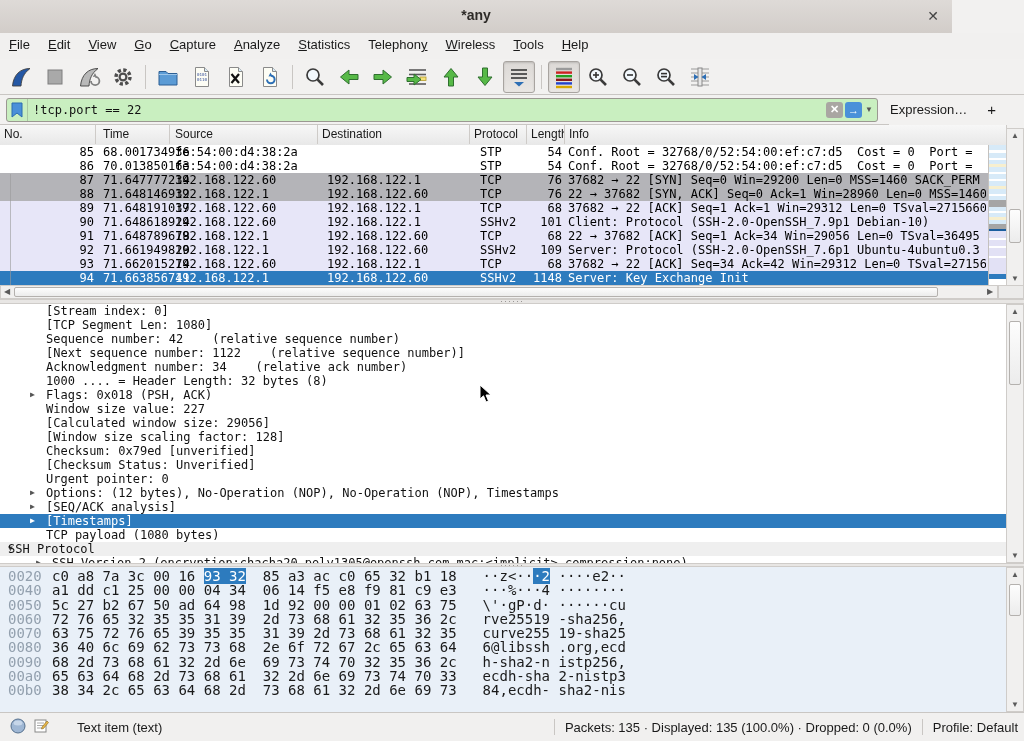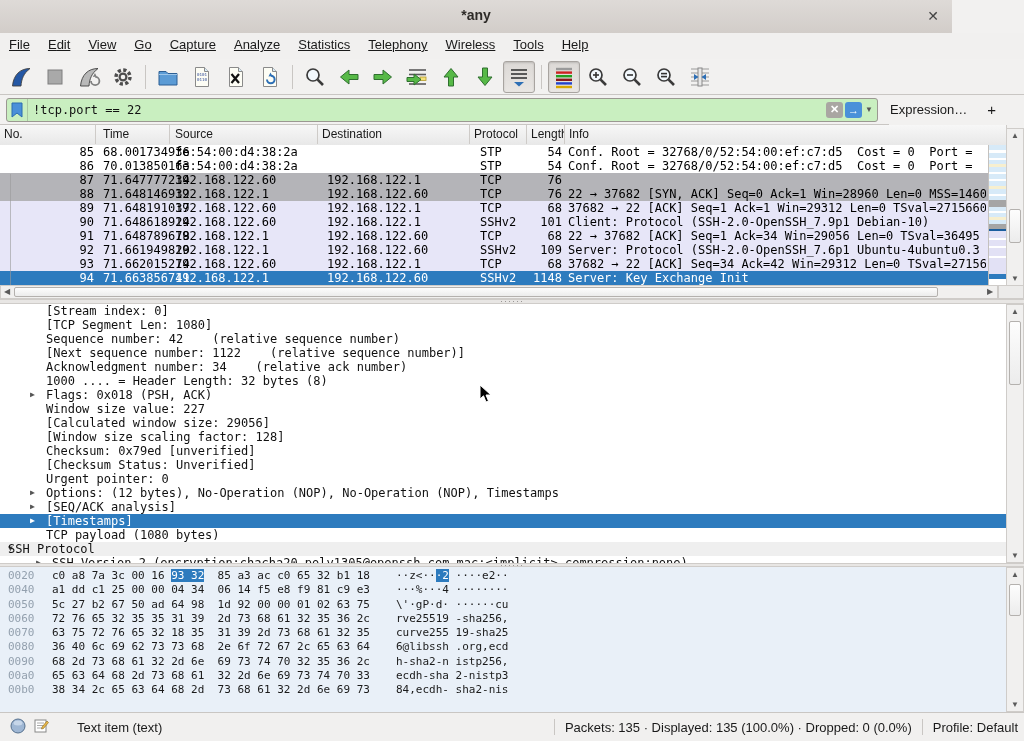--- a/index.html
+++ b/index.html
@@ -6,21 +6,21 @@
   #win{position:relative;width:1024px;height:741px;background:#f2f1f0;overflow:hidden;
        font-family:"Liberation Sans",sans-serif;outline:1px solid #6f6a66;}
   
   #titlebar{position:absolute;left:0;top:0;width:952px;height:33px;
     background:linear-gradient(#dedad7,#d2cdc9);border-bottom:1px solid #b3aeaa;}
   #title{position:absolute;left:0;right:0;top:7px;text-align:center;font-size:14px;font-weight:bold;color:#2e2b28;}
   #close-btn{position:absolute;right:10px;top:7px;width:18px;height:18px;text-align:center;
     font-size:14px;color:#444;line-height:18px;cursor:default;}
   
   #menubar{position:absolute;left:0;top:33px;width:1024px;height:26px;background:#f1f0ef;border-bottom:1px solid #d5d2cf;}
-  .menu-item{display:inline-block;padding:4px 9px 0 9px;font-size:13px;color:#1a1a1a;height:22px;text-decoration:underline;}
+  .menu-item{display:inline-block;padding:4px 9px 0 9px;font-size:13px;color:#1a1a1a;height:22px;}
   .menu-item u{text-decoration:underline;}
   
   #toolbar{position:absolute;left:0;top:59px;width:1024px;height:36px;background:#f2f1f0;
     border-bottom:1px solid #c9c6c3;display:flex;align-items:center;padding-left:4px;box-sizing:border-box;}
   .tbtn{width:30px;height:30px;margin:0 1px;display:flex;align-items:center;justify-content:center;border:1px solid transparent;border-radius:3px;}
   .tbtn.pressed{border:1px solid #a8a4a0;background:linear-gradient(#dcd9d6,#e9e6e3);box-shadow:inset 0 1px 2px rgba(0,0,0,.15);}
   .tsep{width:1px;height:24px;background:#c9c6c3;margin:0 5px;}
   .tbtn svg{display:block;}
   
   #filterbar{position:absolute;left:0;top:95px;width:889px;height:30px;background:#f2f1f0;
@@ -79,21 +79,21 @@
   .dline{position:relative;height:14px;line-height:14px;white-space:pre;overflow:hidden;}
   .dline .dtext{position:absolute;top:0;}
   .dline .dexp{position:absolute;top:0;font-size:8px;color:#555;}
   .dline.ind0 .dtext{left:8px;} .dline.ind0 .dexp{left:8px;}
   .dline.ind1 .dtext{left:52px;} .dline.ind1 .dexp{left:36px;}
   .dline.ind2 .dtext{left:46px;} .dline.ind2 .dexp{left:30px;}
   .dline.selected{background:#2d7bbe;color:#fff;} .dline.selected .dexp{color:#fff;}
   .dline.band{background:#efefef;}
   
   #hexpane{position:absolute;left:0;top:567px;width:1006px;height:145px;background:#e9f0f8;overflow:hidden;
-    font-family:"DejaVu Sans Mono",monospace;font-size:11px;padding-top:2px;box-sizing:border-box;}
+    font-family:"DejaVu Sans Mono",monospace;font-size:14px;padding-top:2px;box-sizing:border-box;}
   .hxrow{height:14.3px;line-height:14.3px;white-space:pre;color:#1a1a1a;}
   .hxoff{display:inline-block;width:36px;padding-left:8px;color:#93a0ae;}
   .hxhex{margin-left:8px;}
   .hxasc{margin-left:26px;}
   .hl{background:#2d7bbe;color:#fff;}
   
   #statusbar{position:absolute;left:0;top:712px;width:1024px;height:29px;background:#f1f0ef;border-top:1px solid #c9c6c3;
     display:flex;align-items:center;font-size:13px;color:#1a1a1a;box-sizing:border-box;}
   #sb-left{display:flex;align-items:center;gap:8px;padding-left:10px;}
   #sb-field{margin-left:20px;}
@@ -312,20 +312,21 @@
         <span class="c-len">54</span>
         <span class="c-info">Conf. Root = 32768/0/52:54:00:ef:c7:d5  Cost = 0  Port =</span>
       </div>
       <div class="prow gray">
         <span class="c-no">87</span>
         <span class="c-time">71.647777234</span>
         <span class="c-src">192.168.122.60</span>
         <span class="c-dst">192.168.122.1</span>
         <span class="c-proto">TCP</span>
         <span class="c-len">76</span>
+        <span class="c-info">37682 → 22 [SYN] Seq=0 Win=29200 Len=0 MSS=1460 SACK_PERM</span>
       </div>
       <div class="prow gray">
         <span class="c-no">88</span>
         <span class="c-time">71.648146932</span>
         <span class="c-src">192.168.122.1</span>
         <span class="c-dst">192.168.122.60</span>
         <span class="c-proto">TCP</span>
         <span class="c-len">76</span>
         <span class="c-info">22 → 37682 [SYN, ACK] Seq=0 Ack=1 Win=28960 Len=0 MSS=1460</span>
       </div>
@@ -461,21 +462,21 @@
     <div class="sb-arrow" style="bottom:0;">▼</div>
   </div>
 
   <div class="splitter" style="top:563px;height:4px;"></div>
 
   <div id="hexpane">
       <div class="hxrow"><span class="hxoff">0020</span><span class="hxhex"><span>c0 a8 7a 3c 00 16 </span><span class="hl">93 32</span><span>  </span><span>85 a3 ac c0 65 32 b1 18</span></span><span class="hxasc"><span>··z&lt;··</span><span class="hl">·2</span><span> </span><span>····e2··</span></span></div>
       <div class="hxrow"><span class="hxoff">0040</span><span class="hxhex"><span>a1 dd c1 25 00 00 04 34</span><span>  </span><span>06 14 f5 e8 f9 81 c9 e3</span></span><span class="hxasc"><span>···%···4</span><span> </span><span>········</span></span></div>
       <div class="hxrow"><span class="hxoff">0050</span><span class="hxhex"><span>5c 27 b2 67 50 ad 64 98</span><span>  </span><span>1d 92 00 00 01 02 63 75</span></span><span class="hxasc"><span>\'·gP·d·</span><span> </span><span>······cu</span></span></div>
       <div class="hxrow"><span class="hxoff">0060</span><span class="hxhex"><span>72 76 65 32 35 35 31 39</span><span>  </span><span>2d 73 68 61 32 35 36 2c</span></span><span class="hxasc"><span>rve25519</span><span> </span><span>-sha256,</span></span></div>
-      <div class="hxrow"><span class="hxoff">0070</span><span class="hxhex"><span>63 75 72 76 65 32 18 35</span><span>  </span><span>31 39 2d 73 68 61 32 35</span></span><span class="hxasc"><span>curve255</span><span> </span><span>19-sha25</span></span></div>
+      <div class="hxrow"><span class="hxoff">0070</span><span class="hxhex"><span>63 75 72 76 65 39 35 35</span><span>  </span><span>31 39 2d 73 68 61 32 35</span></span><span class="hxasc"><span>curve255</span><span> </span><span>19-sha25</span></span></div>
       <div class="hxrow"><span class="hxoff">0080</span><span class="hxhex"><span>36 40 6c 69 62 73 73 68</span><span>  </span><span>2e 6f 72 67 2c 65 63 64</span></span><span class="hxasc"><span>6@libssh</span><span> </span><span>.org,ecd</span></span></div>
       <div class="hxrow"><span class="hxoff">0090</span><span class="hxhex"><span>68 2d 73 68 61 32 2d 6e</span><span>  </span><span>69 73 74 70 32 35 36 2c</span></span><span class="hxasc"><span>h-sha2-n</span><span> </span><span>istp256,</span></span></div>
       <div class="hxrow"><span class="hxoff">00a0</span><span class="hxhex"><span>65 63 64 68 2d 73 68 61</span><span>  </span><span>32 2d 6e 69 73 74 70 33</span></span><span class="hxasc"><span>ecdh-sha</span><span> </span><span>2-nistp3</span></span></div>
       <div class="hxrow"><span class="hxoff">00b0</span><span class="hxhex"><span>38 34 2c 65 63 64 68 2d</span><span>  </span><span>73 68 61 32 2d 6e 69 73</span></span><span class="hxasc"><span>84,ecdh-</span><span> </span><span>sha2-nis</span></span></div>
     </div>
   <div id="vs-hex" class="sbar">
     <div class="sb-arrow" style="top:0;">▲</div>
     <div class="sb-thumb" style="top:16px;height:30px;"></div>
     <div class="sb-arrow" style="bottom:0;">▼</div>
   </div>

